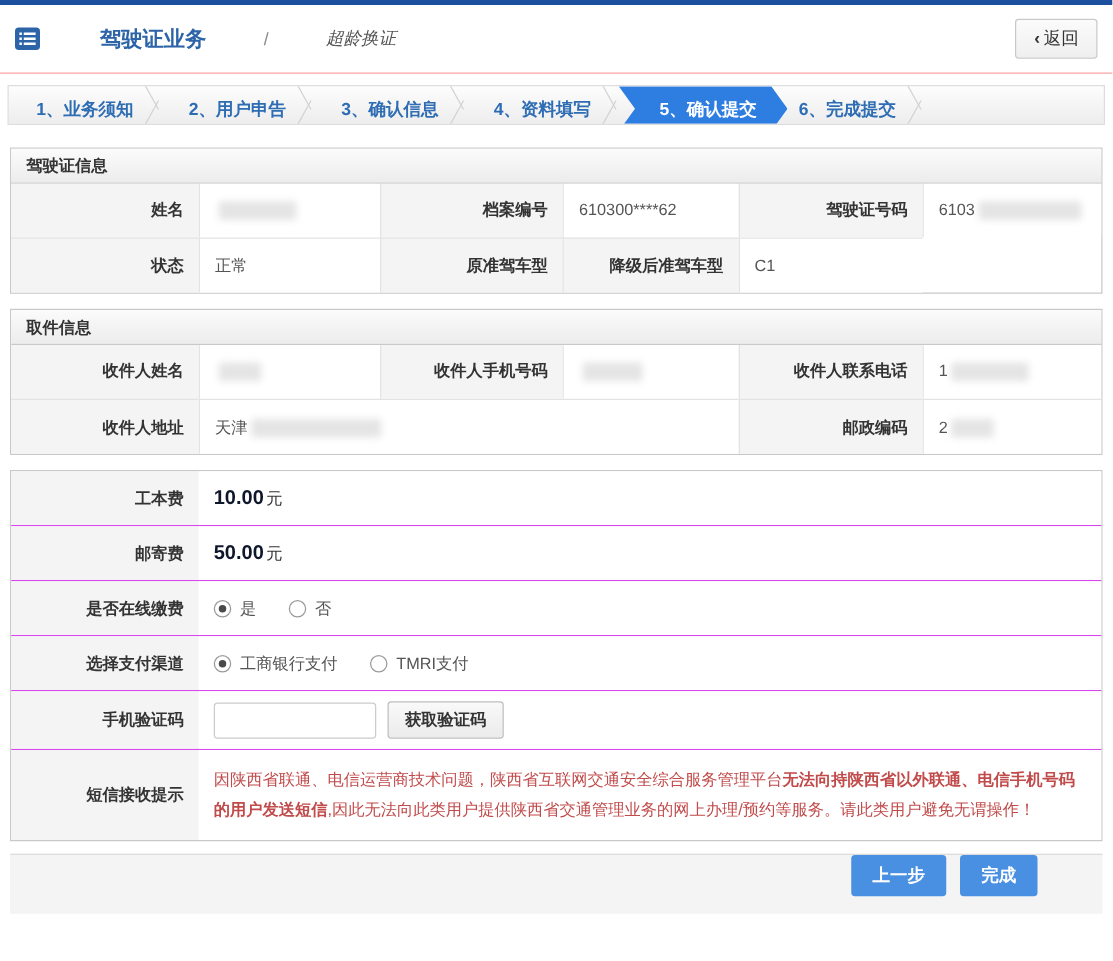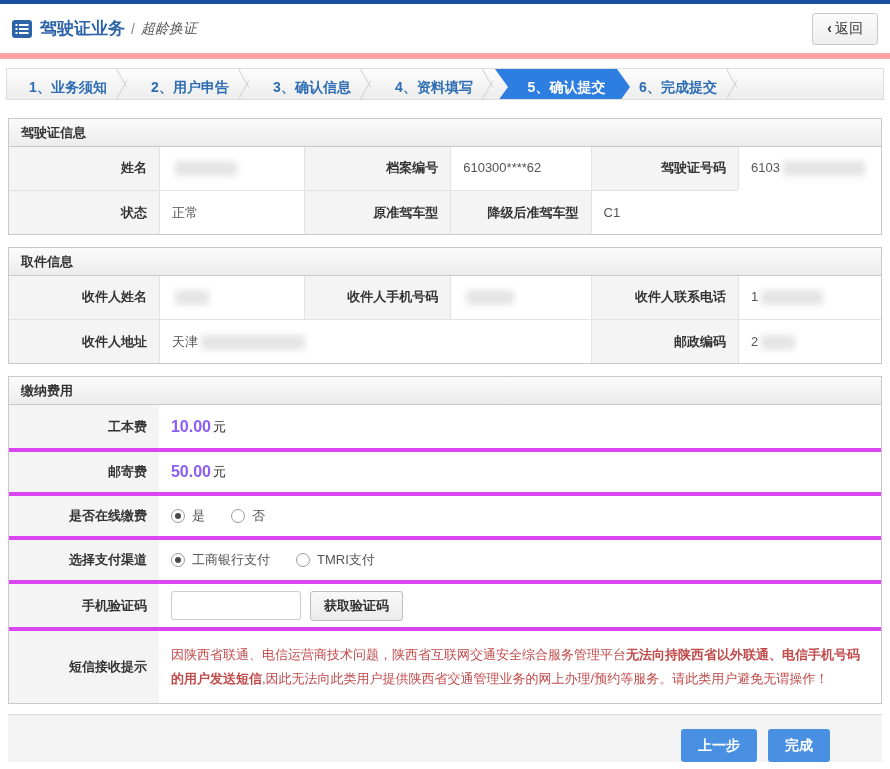--- a/index.html
+++ b/index.html
@@ -1,21 +1,21 @@
 <!DOCTYPE html>
 <html><head>
 <meta charset="utf-8">
 <style>
   * { margin:0; padding:0; box-sizing:border-box; }
   html,body { width:890px; height:769px; background:#fff; overflow:hidden;
     font-family:"Liberation Sans","DejaVu Sans",sans-serif; }
   
   .top-strip { height:4px; background:#1c4f9e; }
   
-  .header { height:55px; border-bottom:6px solid #fca5a5; display:flex; align-items:center; padding:0 12px; background:#fff; }
+  .header { height:55px; border-bottom:1px solid #fca5a5; display:flex; align-items:center; padding:0 12px; background:#fff;gap:40px; }
   .hdr-icon { width:20px; height:20px; margin-right:8px; flex:0 0 auto; }
   .hdr-title { font-size:17px; font-weight:bold; color:#2d64a8; }
   .hdr-sep { margin:0 6px; color:#888; font-size:14px; }
   .hdr-sub { font-size:14px; color:#555;font-style:italic; }
   .back-btn { margin-left:auto; background:linear-gradient(#fbfbfb,#efefef); border:1px solid #c9c9c9; border-radius:3px;
     padding:6px 14px; font-size:14px; color:#333; cursor:pointer; font-family:inherit; }
   .back-btn .chev { font-weight:bold; margin-right:3px; }
   
   .steps { margin:9px 6px 0; height:32px; border:1px solid #ddd; background:linear-gradient(#fdfdfd,#ededed);
     display:flex; overflow:hidden; }
@@ -33,43 +33,43 @@
   .grid6 { display:grid; grid-template-columns:17.2% 16.6% 16.8% 16.1% 16.9% 16.4%; }
   .cell { height:43px; line-height:42px; font-size:13px; overflow:hidden; white-space:nowrap; }
   .cell.bt { border-top:1px solid #e3e3e3; height:44px; line-height:43px; }
   .cell.bl { border-left:1px solid #e3e3e3; }
   .g-label { background:#f4f4f4; text-align:right; padding-right:12px; font-weight:bold; color:#333; }
   .g-value { background:#fff; padding-left:12px; color:#555; }
   .span3 { grid-column:2 / span 3; }
   .redact { display:inline-block; height:15px; vertical-align:middle; margin-left:3px;
     background:#cfcfcf; opacity:.55; filter:blur(3px); border-radius:2px; }
   
-  .pay-row { display:flex; min-height:44px; border-top:4px solid #d946ef; }
+  .pay-row { display:flex; min-height:44px; border-top:1px solid #d946ef; }
   .pay-row.first { border-top:none; min-height:43px; }
   .pay-row.tall { min-height:47px; }
   .pay-label { width:17.2%; background:#f4f4f4; display:flex; align-items:center; justify-content:flex-end;
     padding-right:12px; font-size:13px; font-weight:bold; color:#333; }
   .pay-value { flex:1; display:flex; align-items:center; padding:0 12px; font-size:13px; color:#555; background:#fff; }
-  .fee-amt { color:#8b5cf6; font-weight:bold; font-size:16px; margin-right:2px; }
+  .fee-amt { color:#0f172a; font-weight:bold; font-size:16px; margin-right:2px; }
   .fee-unit { color:#333; font-size:13px; }
   
   .radio-group { display:flex; align-items:center; gap:26px; }
   .radio-opt { display:flex; align-items:center; gap:7px; cursor:pointer; }
   .radio { width:14px; height:14px; border:1px solid #9a9a9a; border-radius:50%; background:#fff; position:relative; flex:0 0 auto; }
   .radio.checked::after { content:""; position:absolute; left:3px; top:3px; width:6px; height:6px; background:#4a4a4a; border-radius:50%; }
   
   .code-input { width:130px; height:29px; border:1px solid #ccc; border-radius:3px; padding:0 8px; font-size:13px; font-family:inherit; }
   .code-btn { margin-left:9px; height:30px; padding:0 13px; background:linear-gradient(#f9f9f9,#ebebeb);
     border:1px solid #bdbdbd; border-radius:3px; font-size:13px; font-weight:bold; color:#333; cursor:pointer; font-family:inherit; }
   
   .notice-value { display:block; padding:12px; line-height:24px; color:#c14b4b; font-size:13px; }
   .notice-value b { font-weight:bold; }
   
   .footer { margin:10px 8px 0; height:48px; background:#f4f4f4; border-top:1px solid #dcdcdc;
-    display:flex; align-items:flex-end; justify-content:flex-end; gap:11px; padding-right:52px; }
+    display:flex; align-items:flex-start; justify-content:flex-end; gap:11px; padding-right:52px; }
   .btn-blue { background:#4a90e2; color:#fff; border:none; border-radius:3px; height:33px; padding:0 17px;
     font-size:14px; font-weight:bold; cursor:pointer; font-family:inherit; }
 </style>
 </head>
 <body>
 
 <div class="top-strip"></div>
 
 <div class="header">
   <span class="hdr-icon">
@@ -127,21 +127,20 @@
     <div class="cell g-value bl"><span>1</span><span class="redact" style="width:62px"></span></div>
 
     <div class="cell g-label bt">收件人地址</div>
     <div class="cell g-value bl bt span3"><span>天津</span><span class="redact" style="width:104px"></span></div>
     <div class="cell g-label bl bt">邮政编码</div>
     <div class="cell g-value bl bt"><span>2</span><span class="redact" style="width:34px"></span></div>
   </div>
 </div>
 
 <div class="section">
-  <div class="sec-hd">缴纳费用</div>
 
   <div class="pay-row first">
     <div class="pay-label">工本费</div>
     <div class="pay-value">
         <span class="fee-amt">10.00</span>
         <span class="fee-unit">元</span>
       </div>
   </div>
 
   <div class="pay-row">

